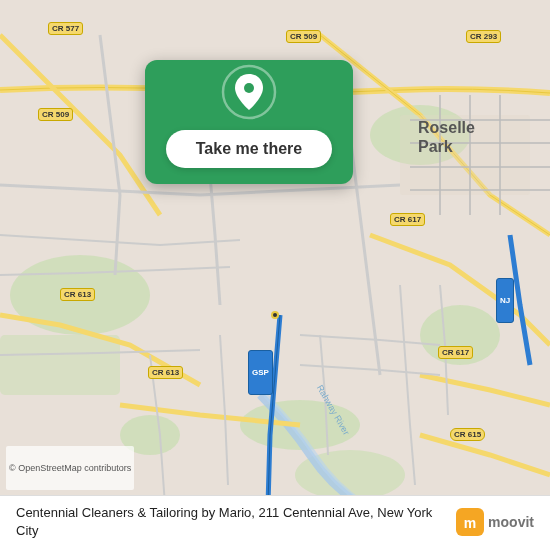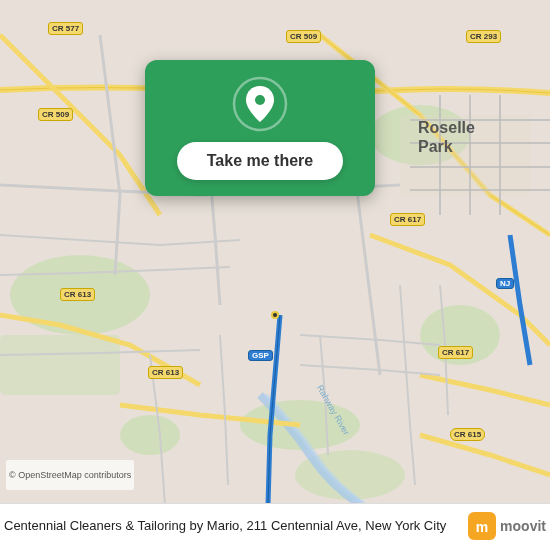--- a/index.html
+++ b/index.html
@@ -25,24 +25,24 @@
       position: absolute;
       top: 0; left: 0;
       width: 100%; height: 100%;
     }
 
     
     #card-overlay {
       position: absolute;
       top: 60px;
       left: 145px;
-      width: 230px;
+      width: 208px;
       background: #2E9E5B;
       border-radius: 12px;
-      padding: 16px 16px 16px;
+      padding: 4px 16px 16px;
       display: flex;
       flex-direction: column;
       align-items: center;
       box-shadow: 0 4px 16px rgba(0,0,0,0.3);
     }
 
     #location-pin-icon {
       width: 56px;
       height: 56px;
       margin-bottom: 10px;
@@ -61,21 +61,21 @@
       box-shadow: 0 2px 6px rgba(0,0,0,0.15);
     }
 
     
     #bottom-bar {
       position: absolute;
       bottom: 0;
       left: 0;
       width: 100%;
       background: #fff;
-      padding: 8px 4px 10px;
+      padding: 8px 16px 10px;
       border-top: 1px solid #ddd;
       display: flex;
       align-items: center;
       justify-content: space-between;
     }
 
     #bottom-text-group {
       flex: 1;
     }
 
@@ -106,21 +106,21 @@
     }
 
     
     #osm-attribution {
       position: absolute;
       bottom: 60px;
       left: 6px;
       font-size: 9px;
       color: #555;
       background: rgba(255,255,255,0.7);
-      padding: 10px 3px;
+      padding: 17px 3px;
       border-radius: 2px;
     }
 
     
     .road-badge {
       position: absolute;
       background: #f5d86c;
       border: 1px solid #c8a800;
       border-radius: 3px;
       font-size: 8px;
@@ -131,21 +131,21 @@
     }
 
     .highway-badge {
       position: absolute;
       background: #2d7dd2;
       border: 1px solid #1a5fa0;
       border-radius: 3px;
       font-size: 8px;
       font-weight: 700;
       color: #fff;
-      padding: 0 3px;
+      padding: 17px 3px;
       white-space: nowrap;
     }
   </style>
 </head>
 <body>
 
 <div id="map-container">
 
   <svg id="map-svg" viewBox="0 0 550 480" xmlns="http://www.w3.org/2000/svg">
 

